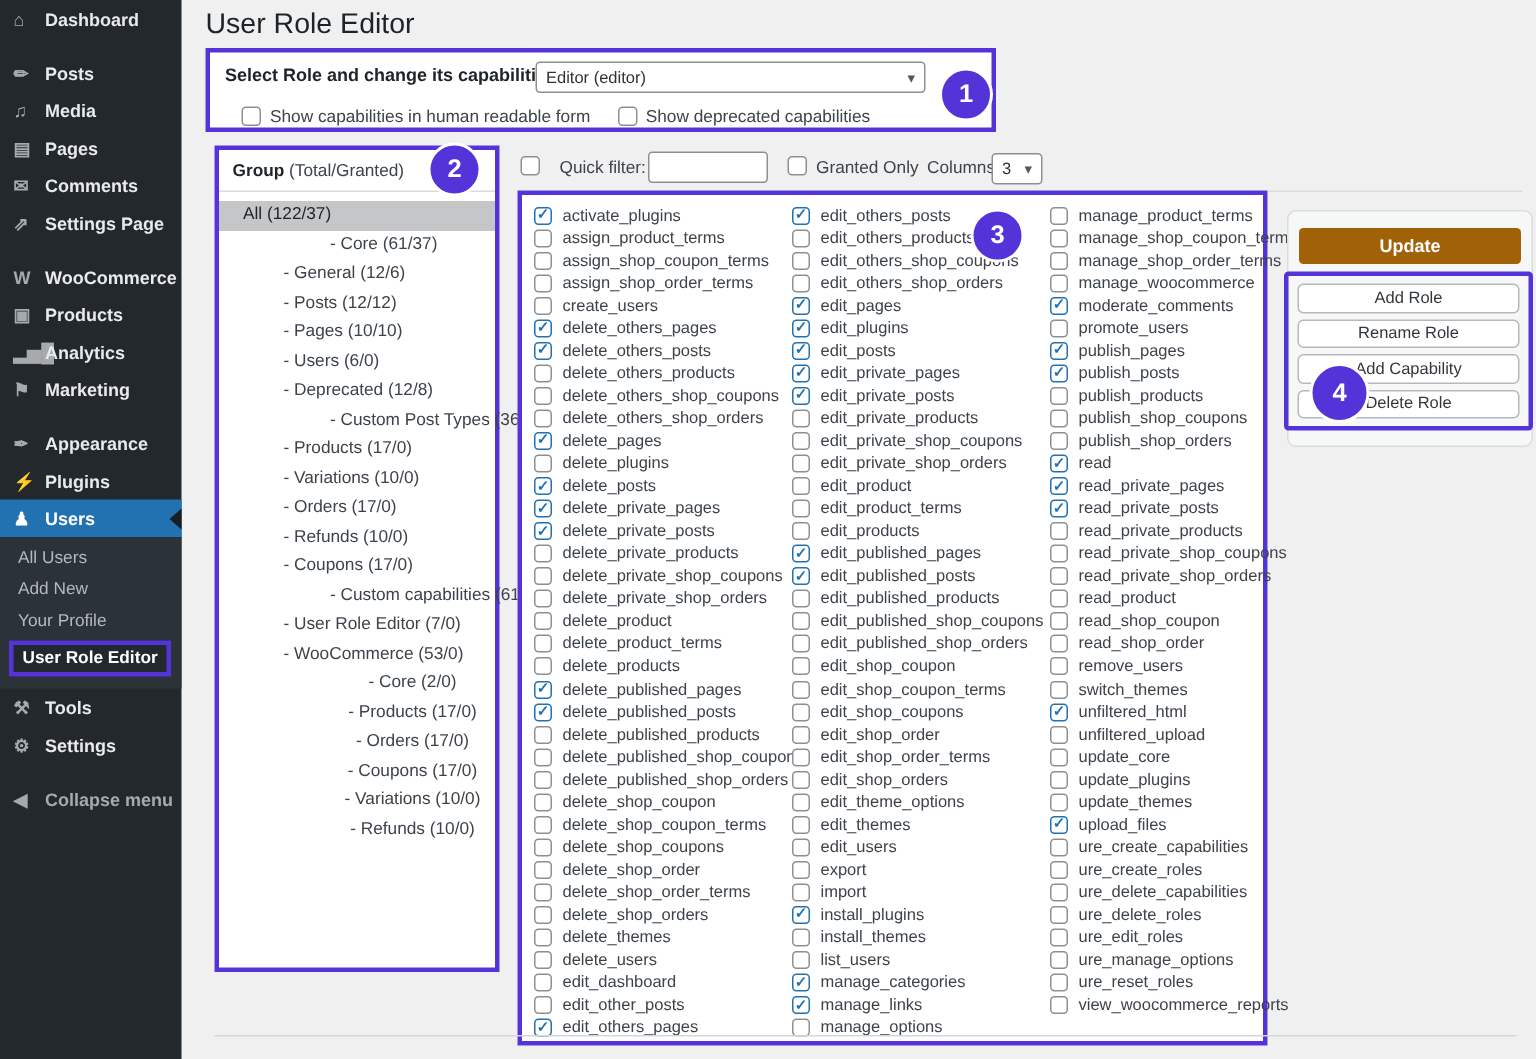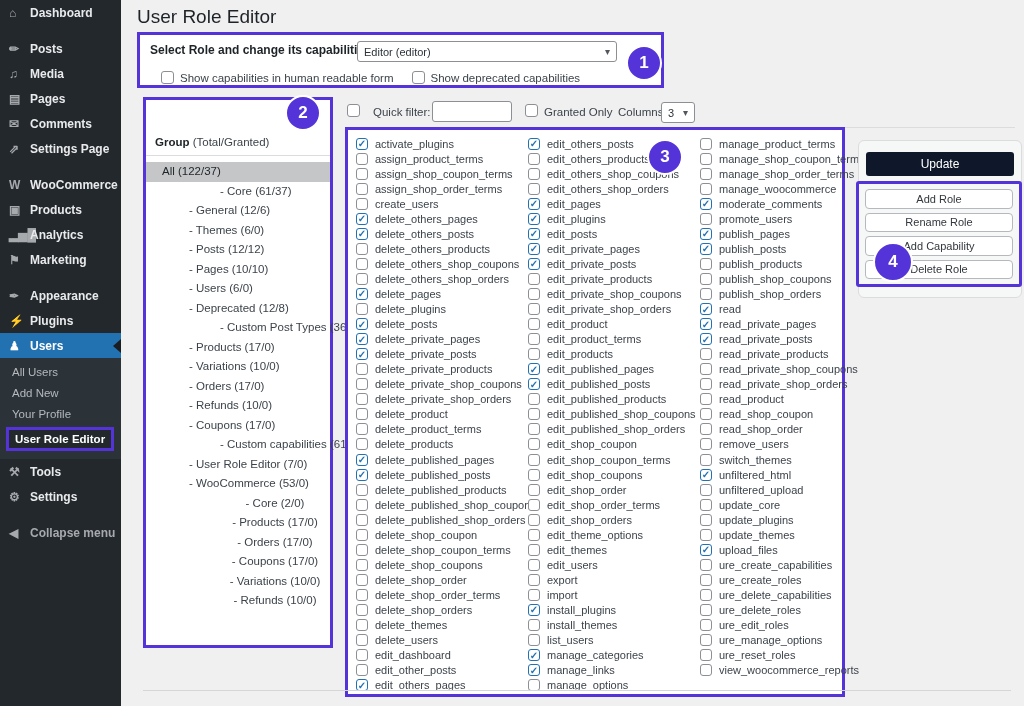--- a/index.html
+++ b/index.html
@@ -47,42 +47,42 @@
   #cb-select-all { left:0; }
   .qf-label { position:absolute; left:26px; top:6px; }
   .qf-input { position:absolute; left:85px; top:1px; width:80px; height:21px; border:1px solid #8c8f94; border-radius:3px; background:#fff; font-size:11px; padding:0 5px; font-family:"Liberation Sans",sans-serif; }
   #cb-granted { left:178px; }
   .granted-label { position:absolute; left:197px; top:6px; }
   .cols-label { position:absolute; left:271px; top:6px; }
   #columns-select { position:absolute; left:314px; top:2px; width:34px; height:21px; }
 
   
   #group-box { left:143px; top:97px; width:190px; height:551px; }
-  .group-header { padding:8px 20px 7px 9px; font-size:11.5px; color:#3c434a; border-bottom:1px solid #dcdcde;margin-top:28px; }
+  .group-header { padding:8px 20px 7px 9px; font-size:11.5px; color:#3c434a; border-bottom:1px solid #dcdcde; }
   .group-header b { color:#1d2327; }
   .group-list { padding-top:6px; }
   .group-item { height:19.5px; line-height:19.5px; font-size:11.5px; color:#3c434a; white-space:nowrap; cursor:pointer; }
   .group-item.ind0 { padding-left:16px; }
   .group-item.ind1 { padding-left:26px;margin-left:48px; }
   .group-item.ind2 { padding-left:43px; }
   .group-item.ind3 { padding-left:74px;text-align:center; }
   .group-item.selected { background:#c5c6c8; color:#1d2327; }
 
   
   #caps-box { left:345px; top:127px; width:500px; height:570px; }
   .cap-col { position:absolute; top:6px; width:168px; }
   #cap-col-0 { left:8px; } #cap-col-1 { left:180px; } #cap-col-2 { left:352px; }
   .cap-row { display:flex; align-items:center; gap:7px; height:15.05px; cursor:pointer; }
   .cap-row .cb { width:12px; height:12px; flex:0 0 12px; font-size:10px; }
   .cap-label { font-size:11px; color:#3c434a; white-space:nowrap; }
 
   
   .action-card { position:absolute; left:858px; top:140px; width:164px; height:158px; background:#f6f7f7; border:1px solid #dcdcde; border-radius:6px; }
-  .update-btn { position:absolute; left:866px; top:152px; width:148px; height:24px; background:#0f172a; color:#fff;
-    font-size:12px; font-weight:400; border:none; border-radius:3px; cursor:pointer; font-family:"Liberation Sans",sans-serif; }
+  .update-btn { position:absolute; left:866px; top:152px; width:148px; height:24px; background:#a16207; color:#fff;
+    font-size:12px; font-weight:700; border:none; border-radius:3px; cursor:pointer; font-family:"Liberation Sans",sans-serif; }
   #actions-box { left:856px; top:181px; width:166px; height:106px; background:transparent; border-radius:3px;
     display:flex; flex-direction:column; gap:4px; padding:5px 6px; }
   .secondary-btn { height:20px; background:#fff; border:1px solid #b5b8bc; border-radius:4px; font-size:11px; color:#32373c;
     cursor:pointer; font-family:"Liberation Sans",sans-serif; }
 
   .hr-right { position:absolute; left:845px; top:127px; width:170px; height:1px; background:#dcdcde; }
   .hr-bottom { position:absolute; left:143px; top:690px; width:868px; height:1px; background:#d5d6d8; }
 </style>
 </head>
 <body>
@@ -194,21 +194,20 @@
     </div>
 
     <div class="hr-right"></div>
 
     <section class="purple-box" id="group-box">
       <div class="group-header"><b>Group</b><span> (Total/Granted)</span></div>
       <div class="group-list">
           <div class="group-item ind0 selected">All (122/37)</div>
           <div class="group-item ind1">- Core (61/37)</div>
           <div class="group-item ind2">- General (12/6)</div>
-          <div class="group-item ind2">- Themes (6/0)</div>
           <div class="group-item ind2">- Posts (12/12)</div>
           <div class="group-item ind2">- Pages (10/10)</div>
           <div class="group-item ind2">- Users (6/0)</div>
           <div class="group-item ind2">- Deprecated (12/8)</div>
           <div class="group-item ind1">- Custom Post Types (36/0)</div>
           <div class="group-item ind2">- Products (17/0)</div>
           <div class="group-item ind2">- Variations (10/0)</div>
           <div class="group-item ind2">- Orders (17/0)</div>
           <div class="group-item ind2">- Refunds (10/0)</div>
           <div class="group-item ind2">- Coupons (17/0)</div>

